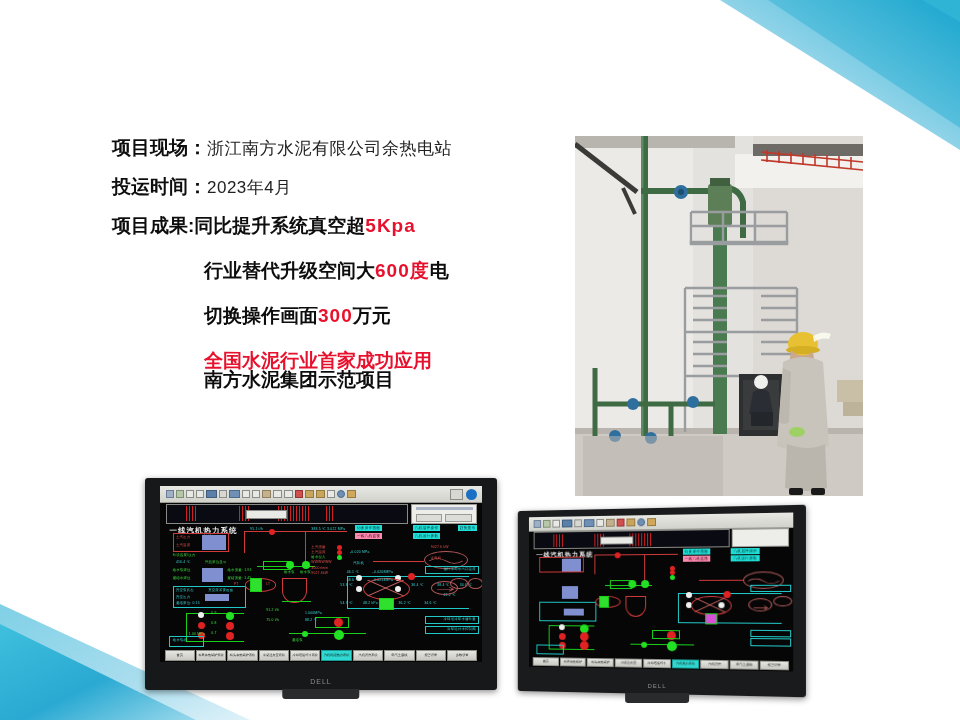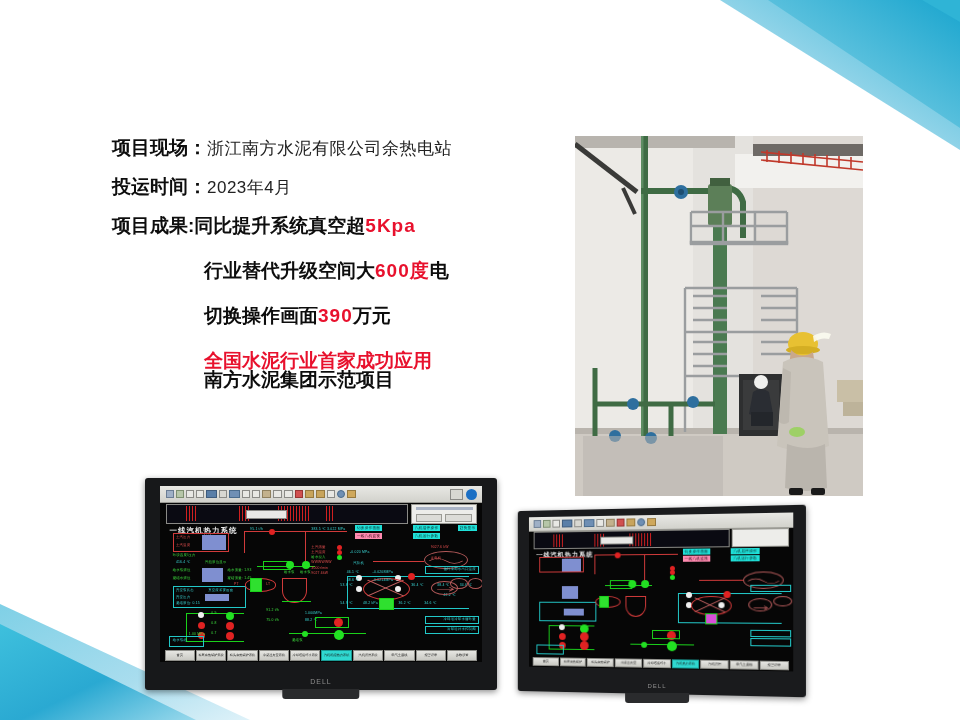--- a/index.html
+++ b/index.html
@@ -192,21 +192,21 @@
 
     <div class="row r3">
       <span class="lbl">项目成果:</span><span class="val-bold">同比提升系统真空超</span><span class="hl">5Kpa</span>
     </div>
 
     <div class="row r4">
       <span class="val-bold">行业替代升级空间大</span><span class="hl">600度</span><span class="val-bold">电</span>
     </div>
 
     <div class="row r5">
-      <span class="val-bold">切换操作画面</span><span class="hl">390</span><span class="val-bold">万元</span>
+      <span class="val-bold">切换操作画面</span><span class="hl">300</span><span class="val-bold">万元</span>
     </div>
 
     <div class="row r7">
       <span class="red-line">全国水泥行业首家成功应用</span>
     </div>
 
     <div class="row r6">
       <span class="val-bold">南方水泥集团示范项目</span>
     </div>
   </div>

